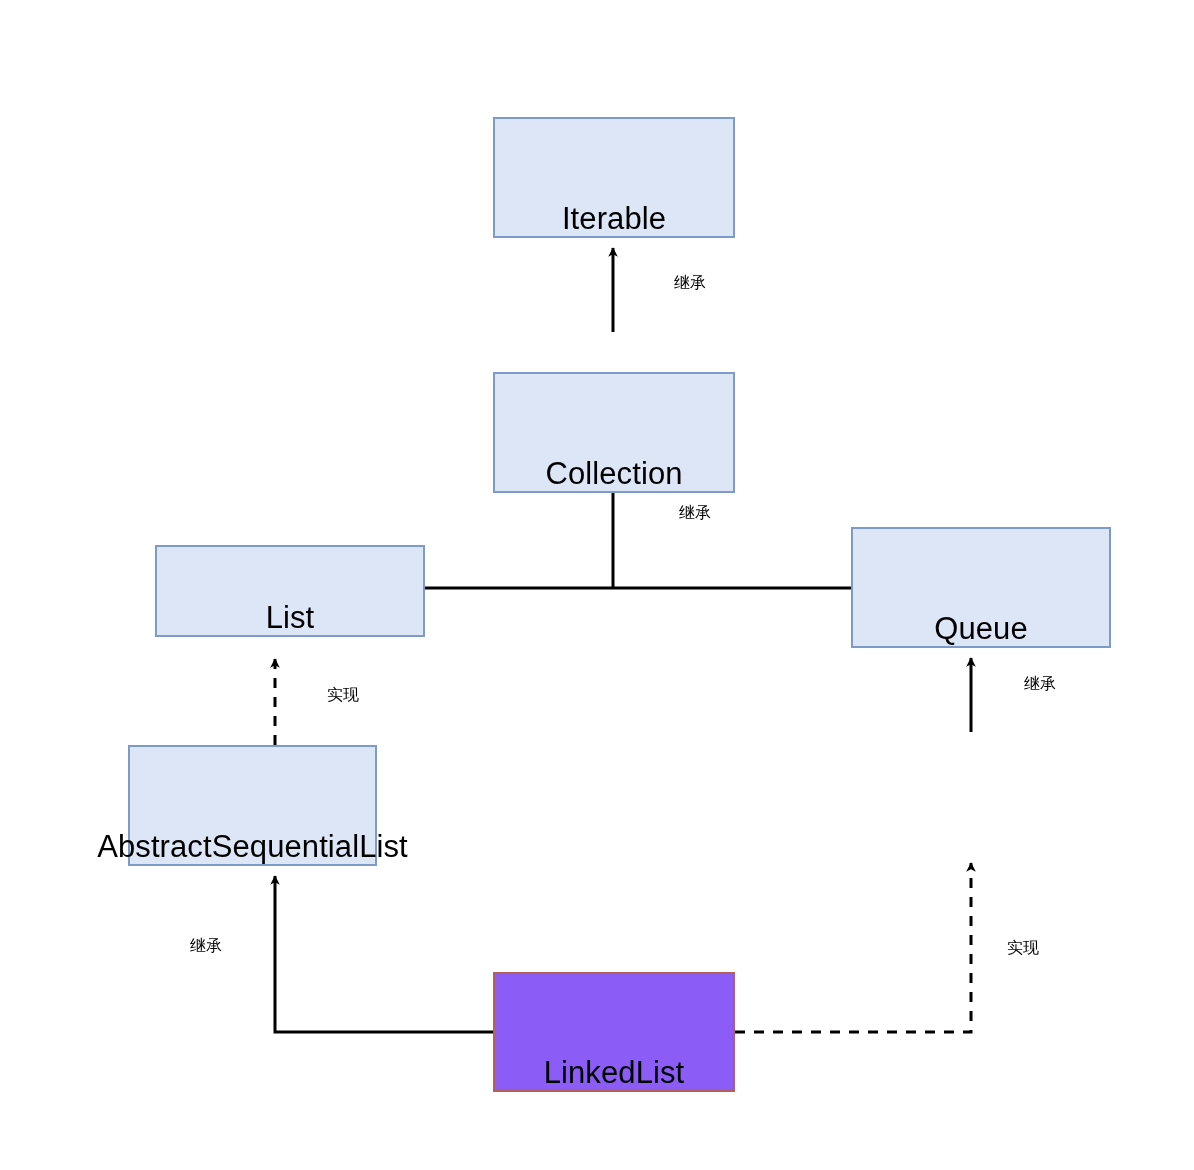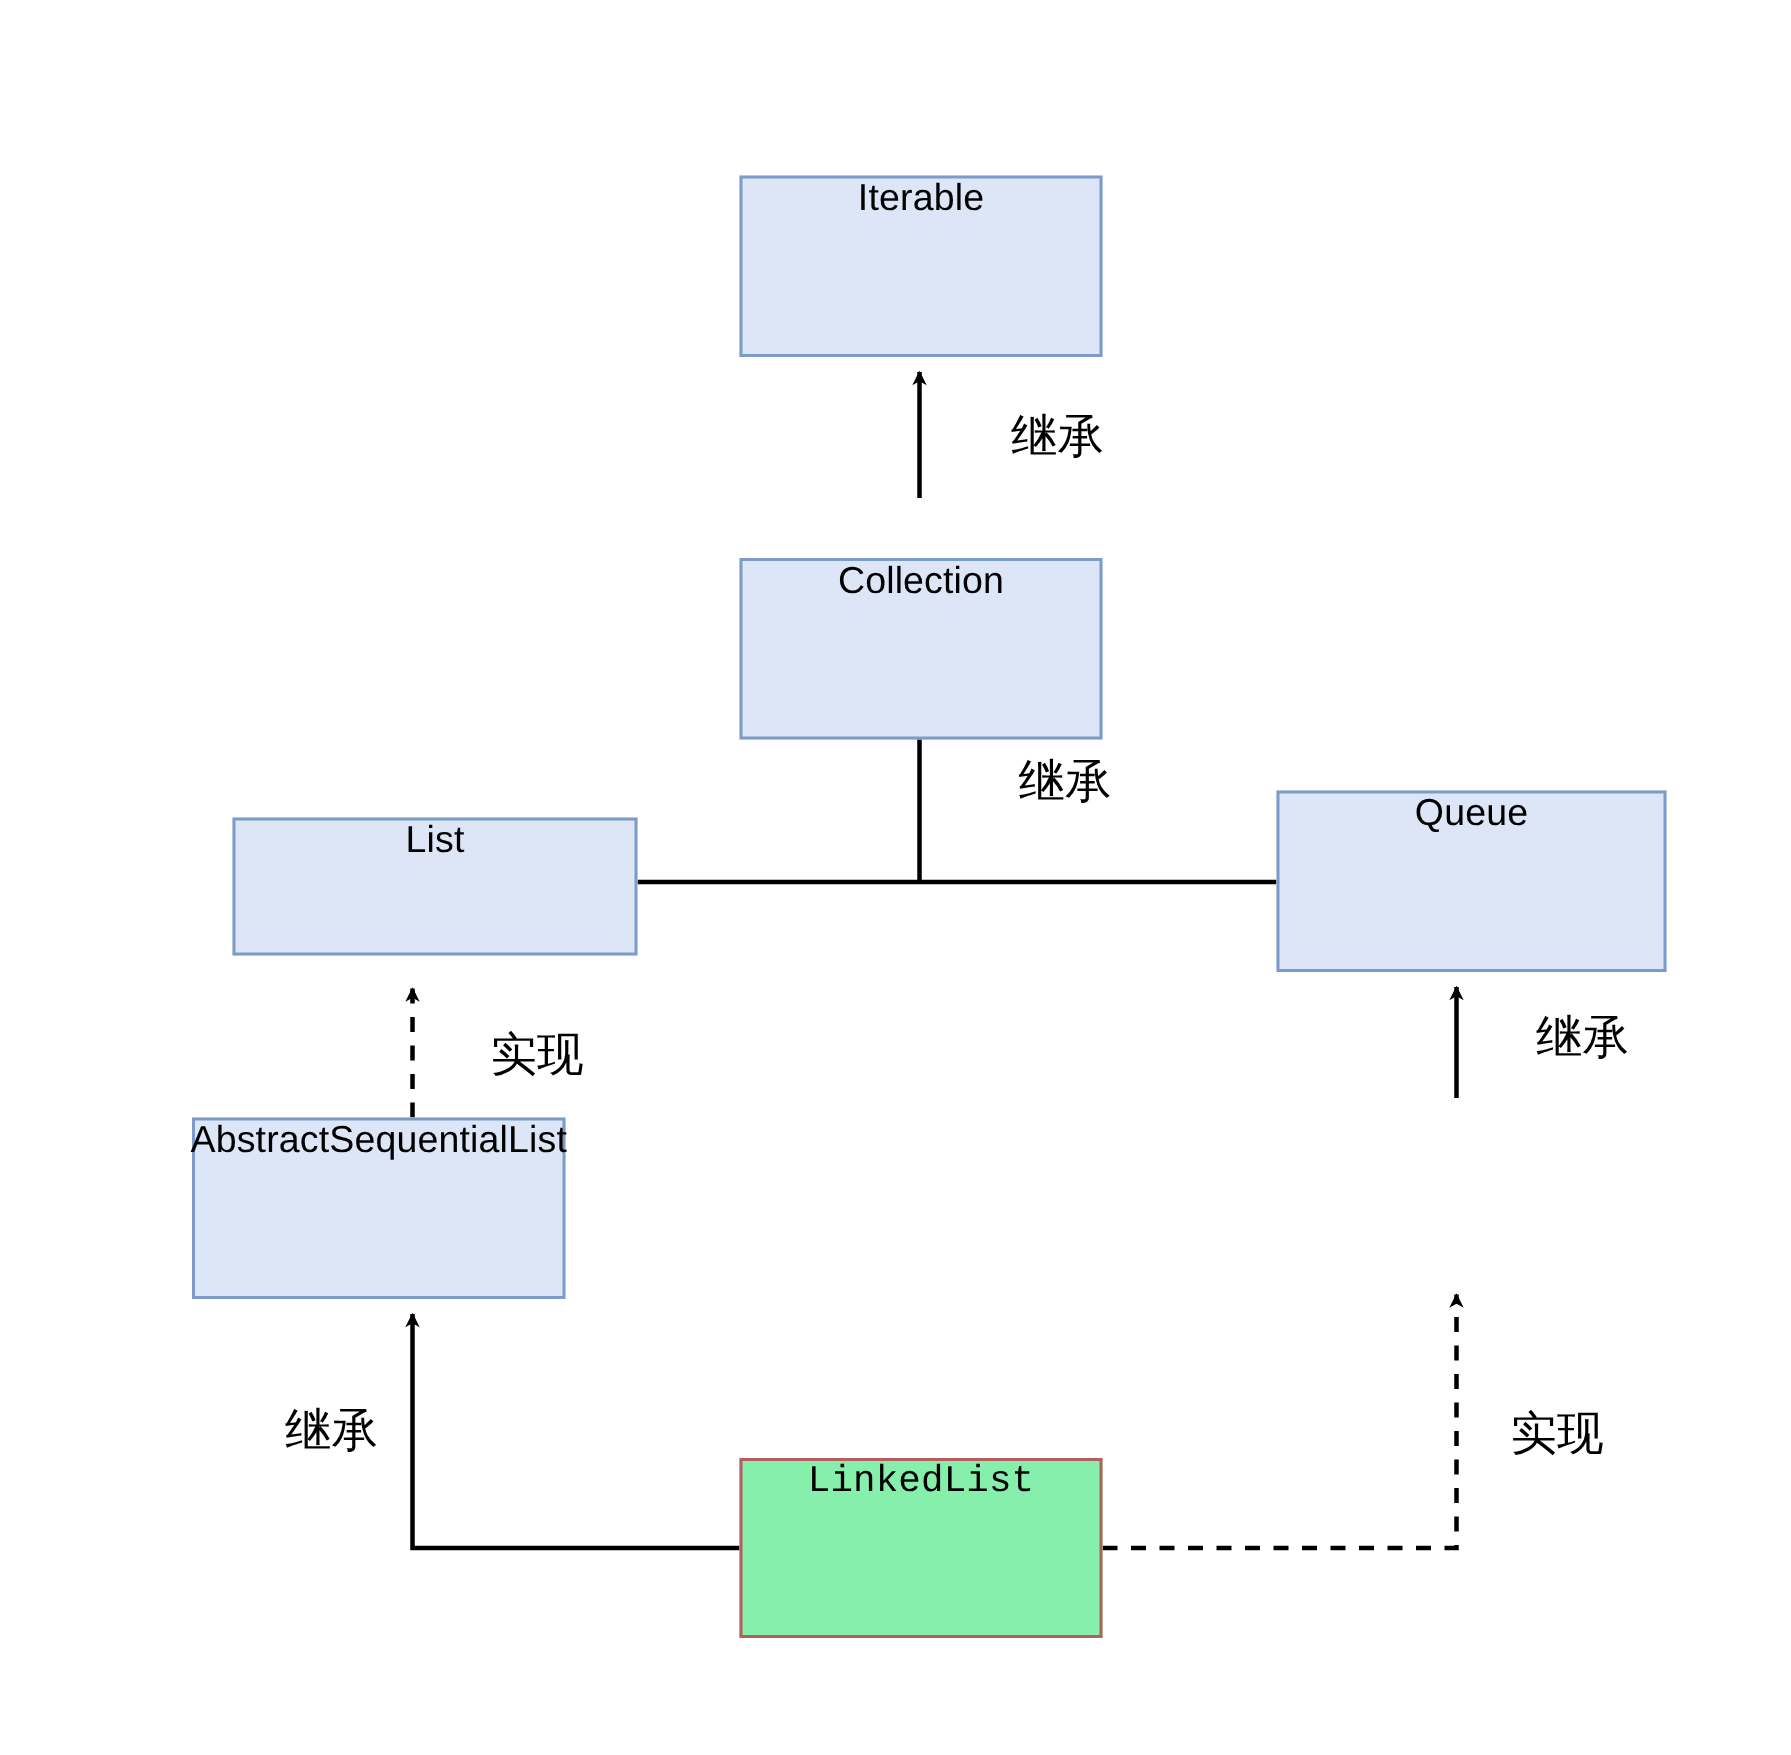--- a/index.html
+++ b/index.html
@@ -22,43 +22,42 @@
     position: absolute;
     left: 0;
     top: 0;
     width: 1194px;
     height: 1170px;
   }
   .node {
     position: absolute;
     box-sizing: border-box;
     display: flex;
-    align-items: flex-start;
+    align-items: flex-end;
     justify-content: center;
     border-width: 2px;
     border-style: solid;
-    font-size: 25px;
+    font-size: 31px;
     line-height: 1.1;
     color: #000000;
     text-align: center;
     white-space: nowrap;
     letter-spacing: 0.1px;
   }
   .node.blue {
     background: #dce6f7;
     border-color: #7d9bc8;
   }
   .node.pink {
-    background: #86efac;
+    background: #8b5cf6;
     border-color: #b25f5d;
-    font-family: Liberation Mono, monospace;
   }
   .edge-label {
     position: absolute;
-    font-size: 31px;
+    font-size: 16px;
     color: #000000;
     white-space: nowrap;
     line-height: 1;
     text-align: right;
   }
 </style>
 </head>
 <body>
 
 <div id="diagram-canvas">

